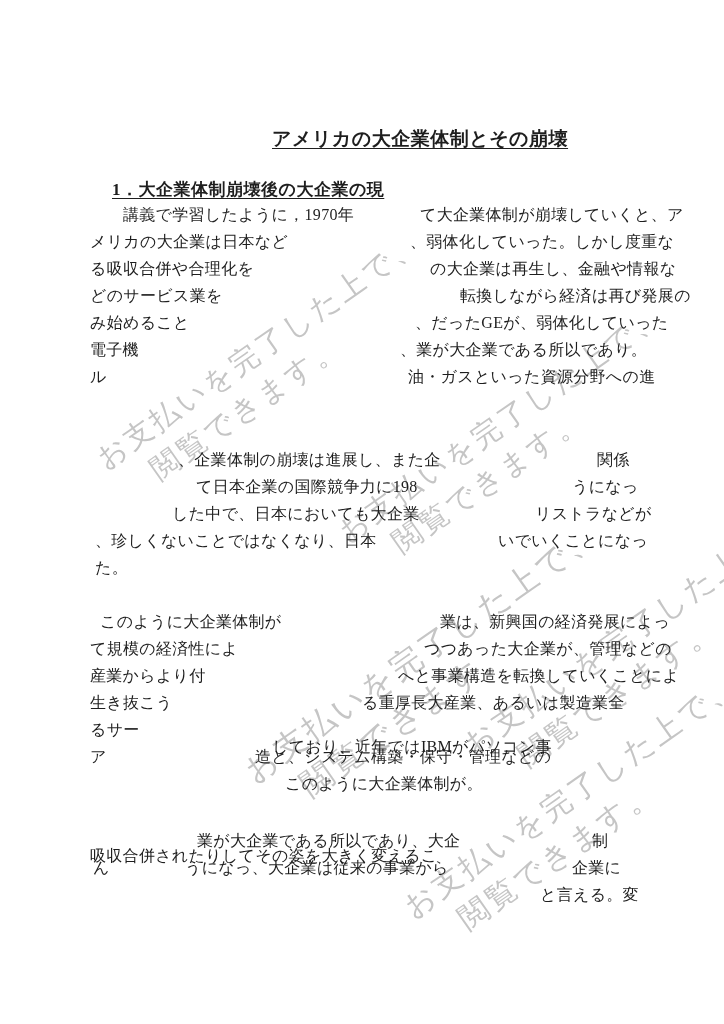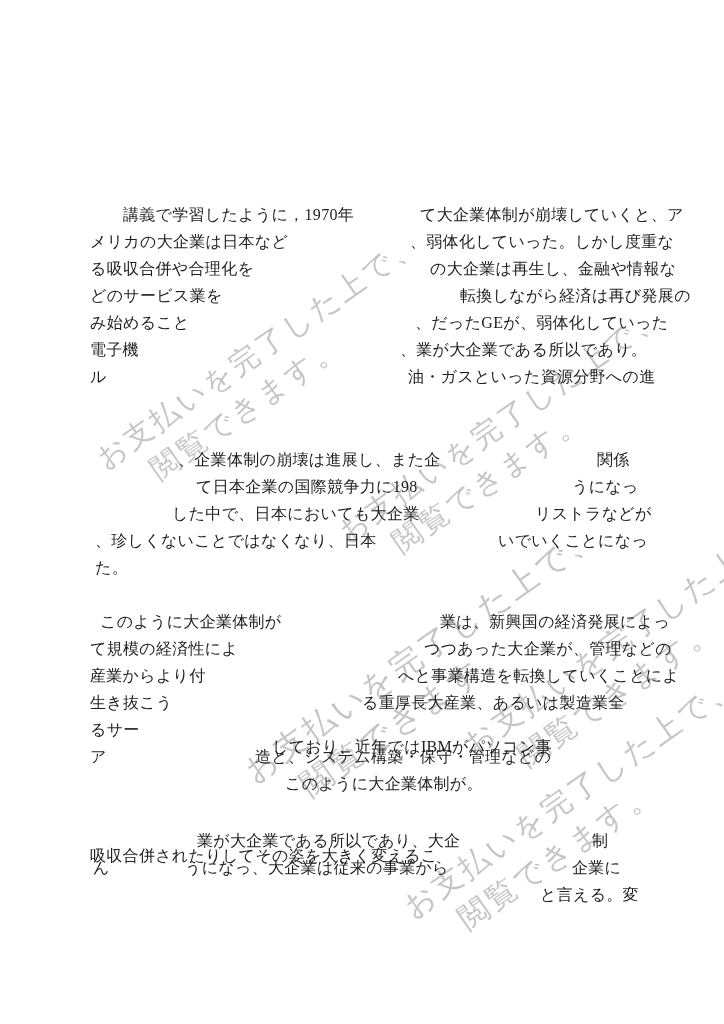--- a/index.html
+++ b/index.html
@@ -77,20 +77,22 @@
   </div>
   <div class="wm wm-d">
     <span class="l1">お支払いを完了した上で、</span>
     <span class="l2">閲覧できます。</span>
   </div>
   <div class="wm wm-e">
     <span class="l1">お支払いを完了した上で、</span>
     <span class="l2">閲覧できます。</span>
   </div>
 
+  <div class="doc-title">アメリカの大企業体制とその崩壊</div>
+  <div class="doc-heading">1．大企業体制崩壊後の大企業の現</div>
 
   <div id="text-layer">
       <span class="frag" style="left: 123px; top: 205px;">講義で学習したように，1970年</span>
       <span class="frag" style="left: 420px; top: 205px;">て大企業体制が崩壊していくと、ア</span>
       <span class="frag" style="left: 90px; top: 232px;">メリカの大企業は日本など</span>
       <span class="frag" style="left: 410px; top: 232px;">、弱体化していった。しかし度重な</span>
       <span class="frag" style="left: 90px; top: 259px;">る吸収合併や合理化を</span>
       <span class="frag" style="left: 430px; top: 259px;">の大企業は再生し、金融や情報な</span>
       <span class="frag" style="left: 90px; top: 286px;">どのサービス業を</span>
       <span class="frag" style="left: 460px; top: 286px;">転換しながら経済は再び発展の</span>

